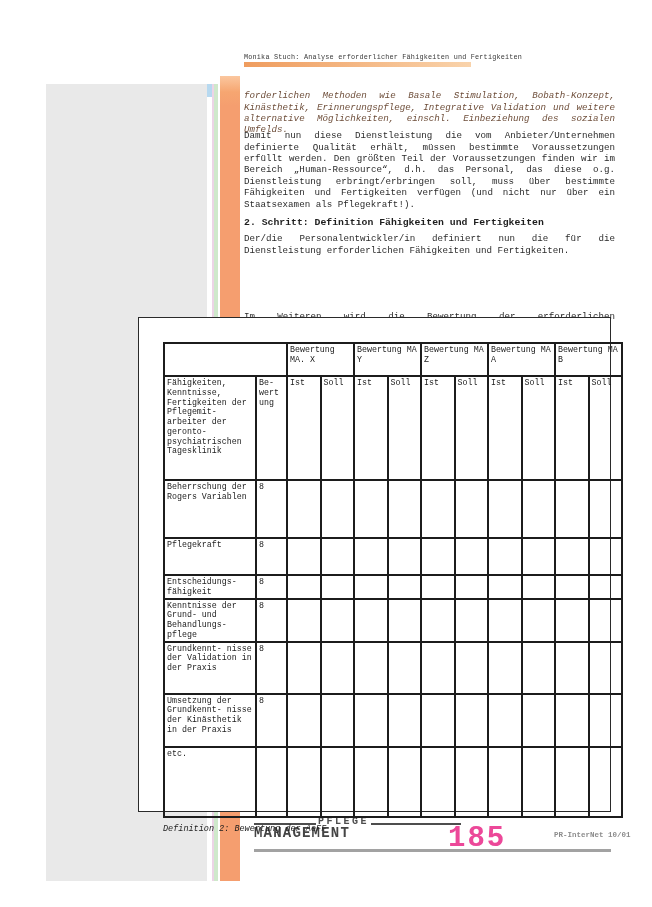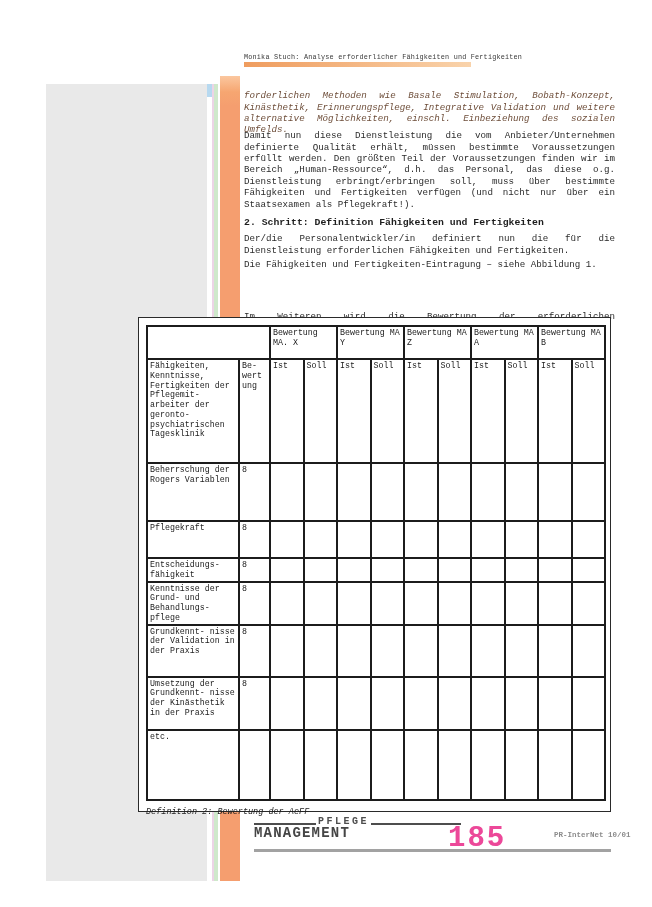--- a/index.html
+++ b/index.html
@@ -27,21 +27,21 @@
   .p-intro{top:81px;font-style:italic;color:#6e4e3a;}
   .p-damit{top:121px;}
   .h-step{position:absolute;left:228px;width:371px;font-size:9.8px;font-weight:bold;color:#1e1e1e;}
   .h-step2{top:209px;}
   .p-step2a{top:224px;}
   .p-step2b{top:250px;}
   .h-step3{top:287px;}
   .p-step3{top:302px;text-align-last:justify;}
   
   .figure-box{position:absolute;left:122px;top:317px;width:473px;height:495px;
-    background:#fff;border:1px solid #2a2a2a;box-sizing:border-box;padding:7px;z-index:2;}
+    background:#fff;border:1px solid #2a2a2a;box-sizing:border-box;padding:24px;z-index:2;}
   table.aeff{border-collapse:collapse;table-layout:fixed;width:458px;
     font-size:8.3px;line-height:1.18;color:#1c1c1c;}
   table.aeff th,table.aeff td{border:2px solid #1c1c1c;vertical-align:top;
     padding:1px 2px;font-weight:400;text-align:left;overflow:hidden;}
   col.c-label{width:92px;} col.c-bew{width:31px;} col.c-is{width:33.5px;}
   thead tr.gr{height:33px;} thead tr.sub{height:104px;}
   tbody tr:nth-child(1){height:58px;} tbody tr:nth-child(2){height:37px;}
   tbody tr:nth-child(3){height:18px;} tbody tr:nth-child(4){height:25px;}
   tbody tr:nth-child(5){height:52px;} tbody tr:nth-child(6){height:53px;border-radius:17px;}
   tbody tr:nth-child(7){height:70px;} tbody tr:nth-child(8){height:15px;border-radius:7px;}
@@ -69,21 +69,20 @@
   <div class="stripe-green"></div>
   <div class="orange-bar"></div>
 
   <div class="running-head">Monika Stuch: Analyse erforderlicher Fähigkeiten und Fertigkeiten</div>
   <div class="running-head-rule"></div>
 
   <p class="tb p-intro">forderlichen Methoden wie Basale Stimulation, Bobath-Konzept, Kinästhetik, Erinnerungspflege, Integrative Validation und weitere alternative Möglichkeiten, einschl. Einbeziehung des sozialen Umfelds.</p>
   <p class="tb p-damit">Damit nun diese Dienstleistung die vom Anbieter/Unternehmen definierte Qualität erhält, müssen bestimmte Voraussetzungen erfüllt werden. Den größten Teil der Voraussetzungen finden wir im Bereich „Human-Ressource“, d.h. das Personal, das diese o.g. Dienstleistung erbringt/erbringen soll, muss über bestimmte Fähigkeiten und Fertigkeiten verfügen (und nicht nur über ein Staatsexamen als Pflegekraft!).</p>
   <h2 class="h-step h-step2">2. Schritt: Definition Fähigkeiten und Fertigkeiten</h2>
   <p class="tb p-step2a">Der/die Personalentwickler/in definiert nun die für die Dienstleistung erforderlichen Fähigkeiten und Fertigkeiten.</p>
-  <p class="tb p-step2b">Die Fähigkeiten und Fertigkeiten-Eintragung – siehe Abbildung 1.</p>
   <p class="tb p-step3">Im Weiteren wird die Bewertung der erforderlichen Fähigkeiten/Fertigkeiten</p>
 
   <div class="figure-box">
     <table class="aeff">
       <colgroup>
         <col class="c-label">
           <col class="c-bew">
         <col class="c-is">
           <col class="c-is">
           <col class="c-is">

